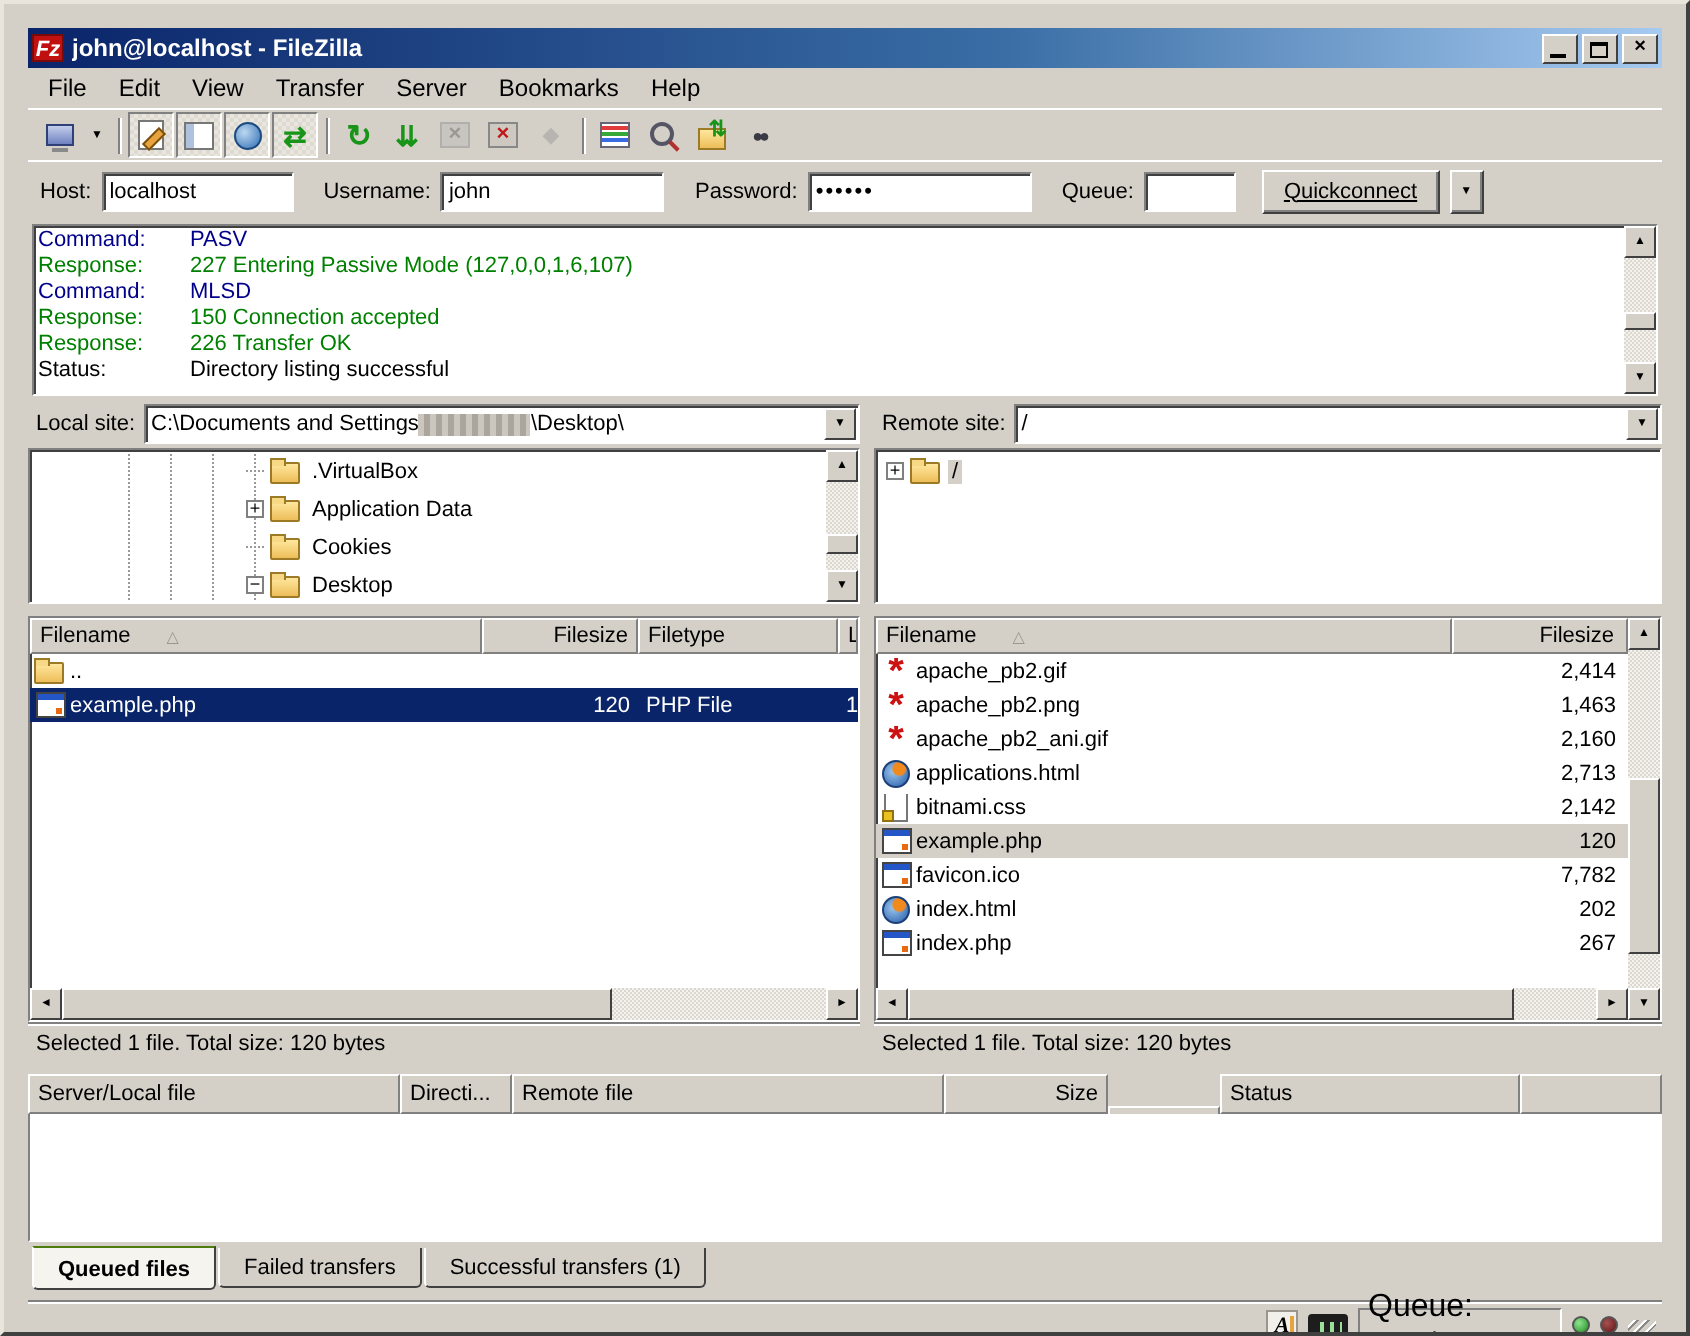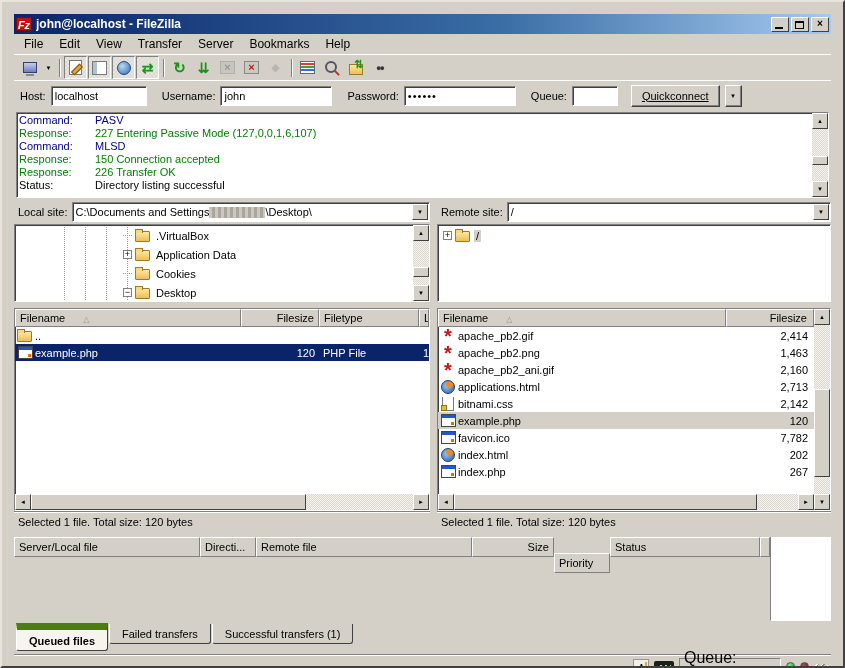--- a/index.html
+++ b/index.html
@@ -138,36 +138,36 @@
   .localCols .hcol:nth-child(2),.localCols .c:nth-child(2){width:78px;text-align:right;}
   .localCols .hcol:nth-child(3),.localCols .c:nth-child(3){width:100px;}
   .localCols .hcol:nth-child(4),.localCols .c:nth-child(4){flex:1;min-width:0;}
   
   .remoteCols .hcol:nth-child(1),.remoteCols .c:nth-child(1){width:288px;}
   .remoteCols .hcol:nth-child(2),.remoteCols .c:nth-child(2){flex:1;min-width:0;text-align:right;padding-right:6px;}
   .withVScroll .lheader,.withVScroll .lbody{margin-right:16px;}
   .pstatus{height:20px;flex:0 0 20px;display:flex;align-items:center;padding:0 4px;border-top:1px solid #808080;box-shadow:inset 0 1px 0 #fff;background:#d4d0c8;white-space:nowrap;}
 
   
-  .queue{flex:0 0 84px;display:flex;flex-direction:row;margin-top:6px;}
+  .queue{flex:0 0 84px;display:flex;flex-direction:column;margin-top:6px;}
   .qheader{height:20px;flex:0 0 20px;display:flex;background:#d4d0c8;}
   .qcol{height:20px;border:1px solid;border-color:#fff #808080 #808080 #fff;padding:3px 4px;white-space:nowrap;overflow:hidden;background:#d4d0c8;}
   .qcol:nth-child(1){width:186px;}
   .qcol:nth-child(2){width:56px;}
   .qcol:nth-child(3){width:216px;}
   .qcol:nth-child(4){width:82px;text-align:right;}
   .qcol:nth-child(5){width:56px;margin-top:16px;}
   .qcol:nth-child(6){width:150px;}
   .qcol:nth-child(7){flex:1;}
   .qbody{flex:1;background:#fff;border:1px solid #808080;border-top:none;border-right-color:#fff;border-bottom-color:#fff;}
 
   
   .tabs{flex:0 0 24px;display:flex;align-items:flex-start;padding-left:2px;margin-top:3px;}
   .tab{padding:4px 12px 3px 12px;background:#d4d0c8;border:1px solid;border-color:#d4d0c8 #404040 #404040 #fff;border-top:none;border-radius:0 0 3px 3px;margin-right:1px;white-space:nowrap;}
-  .tab[data-active="true"]{background:#f6f4ef;font-weight:bold;border-top:7px solid #4d7c0f;padding-top:5px;position:relative;top:-1px;}
+  .tab[data-active="true"]{background:#f6f4ef;font-weight:bold;border-top:1px solid #4d7c0f;padding-top:5px;position:relative;top:-1px;}
 
   
   .statusbar{flex:0 0 24px;display:flex;align-items:center;gap:5px;padding:0 3px;margin-top:2px;border-top:1px solid #808080;box-shadow:inset 0 1px 0 #fff;}
   .sb-spacer{flex:1;}
   .sb-ascii{width:16px;height:16px;background:#f2f0ea;border:1px solid #9a968e;font-family:"Liberation Serif",serif;font-weight:bold;font-style:italic;font-size:11px;display:flex;align-items:center;justify-content:center;position:relative;}
   .sb-ascii::after{content:"";position:absolute;right:1px;top:2px;width:2px;height:10px;background:#e8a33d;}
   .sb-speed{width:20px;height:12px;background:#1d1d1d;border-radius:2px;background-image:repeating-linear-gradient(90deg,transparent 0 3px,#9adf9a 3px 5px);background-size:70% 50%;background-repeat:no-repeat;background-position:3px 4px;}
   .queuebox{width:102px;height:18px;border:1px solid #808080;border-right-color:#fff;border-bottom-color:#fff;background:#d4d0c8;display:flex;align-items:center;padding:0 4px;font-size:16px;}
   .led{width:9px;height:9px;border-radius:50%;border:1px solid #555;}
   .led-green{background:radial-gradient(circle at 35% 35%,#8fe48f,#1f8f1f);}

